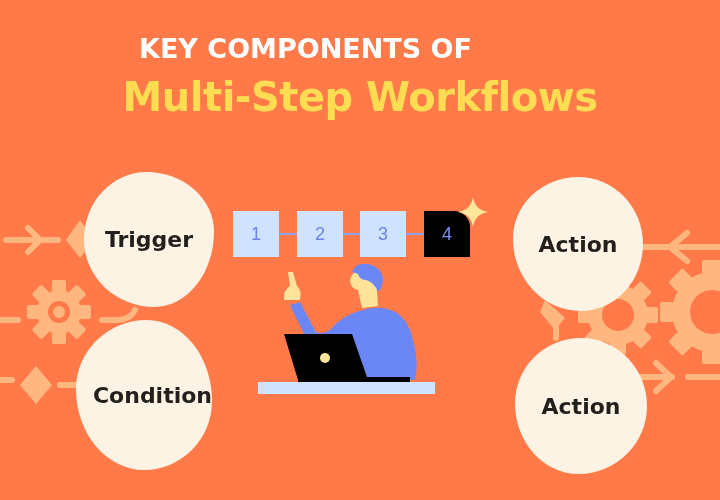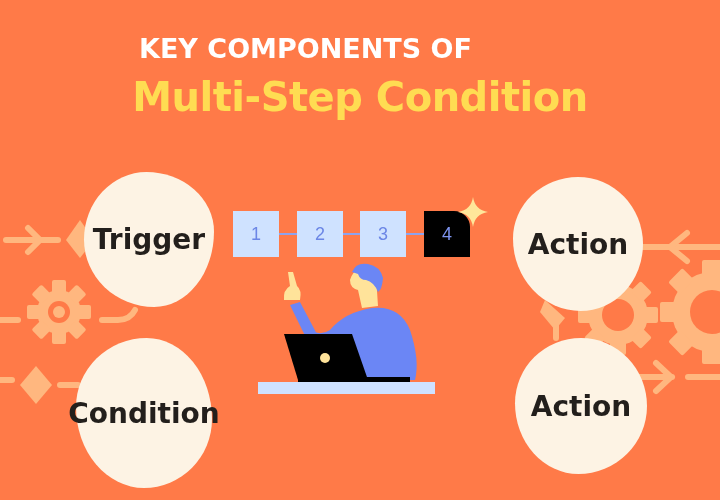--- a/index.html
+++ b/index.html
@@ -21,37 +21,37 @@
       font-family: "DejaVu Sans", sans-serif; font-weight: bold;
       font-size: 40px; letter-spacing: -0.5px;
     }
     .deco { position: absolute; left: 0; top: 0; width: 720px; height: 500px; }
     .blob {
       position: absolute; background: #fdf3e4;
       display: flex; align-items: center; justify-content: center;
     }
     .blob span {
       font-family: "DejaVu Sans", sans-serif; font-weight: bold;
-      color: #231f1c; font-size: 28px;
+      color: #231f1c; font-size: 22px;
     }
     .step {
       position: absolute; top: 211px; width: 46px; height: 46px;
       background: #cfe2ff; color: #6b86e6;
       display: flex; align-items: center; justify-content: center;
       font-family: "Liberation Sans", sans-serif; font-size: 18px;
     }
     .step.active { background: #000; border-top-right-radius: 16px; color: #7d93ee; }
     .link { position: absolute; top: 233px; height: 2px; background: #8da3ee; width: 18px; }
     .figure { position: absolute; left: 0; top: 0; }
   </style>
 </head>
 <body>
 
 <div class="title1">KEY COMPONENTS OF</div>
-<div class="title2">Multi-Step Condition</div>
+<div class="title2">Multi-Step Workflows</div>
 
 <svg class="deco" viewBox="0 0 720 500">
   <g fill="none" stroke="#ffb77f" stroke-width="6" stroke-linecap="round">
 
     <line x1="6" y1="240" x2="58" y2="240"></line>
     <polyline points="28,228 40,240 28,252"></polyline>
 
     <path d="M 0 320 L 18 320"></path>
     <path d="M 102 320 L 118 320 Q 130 320 135 310"></path>
 
@@ -114,21 +114,21 @@
       <rect x="-52" y="-10" width="16" height="20" rx="2"></rect>
       <rect x="36" y="-10" width="16" height="20" rx="2"></rect>
     </g>
     <circle r="22" fill="#ff7a48"></circle>
   </g>
 </svg>
 
 <div class="blob" style="left:84px;top:172px;width:130px;height:135px;border-radius:48% 52% 46% 54% / 50% 44% 56% 50%;">
   <span>Trigger</span>
 </div>
-<div class="blob" style="left:76px;top:338px;width:136px;height:150px;border-radius:52% 48% 50% 50% / 46% 54% 46% 54%;">
+<div class="blob" style="left:76px;top:320px;width:136px;height:150px;border-radius:52% 48% 50% 50% / 46% 54% 46% 54%;justify-content:flex-end;">
   <span>Condition</span>
 </div>
 <div class="blob" style="left:513px;top:177px;width:130px;height:134px;border-radius:50% 50% 48% 52% / 46% 50% 50% 54%;">
   <span>Action</span>
 </div>
 <div class="blob" style="left:515px;top:338px;width:132px;height:136px;border-radius:50% 50% 52% 48% / 48% 50% 50% 52%;">
   <span>Action</span>
 </div>
 
 <div class="link" style="left:279px;"></div>

